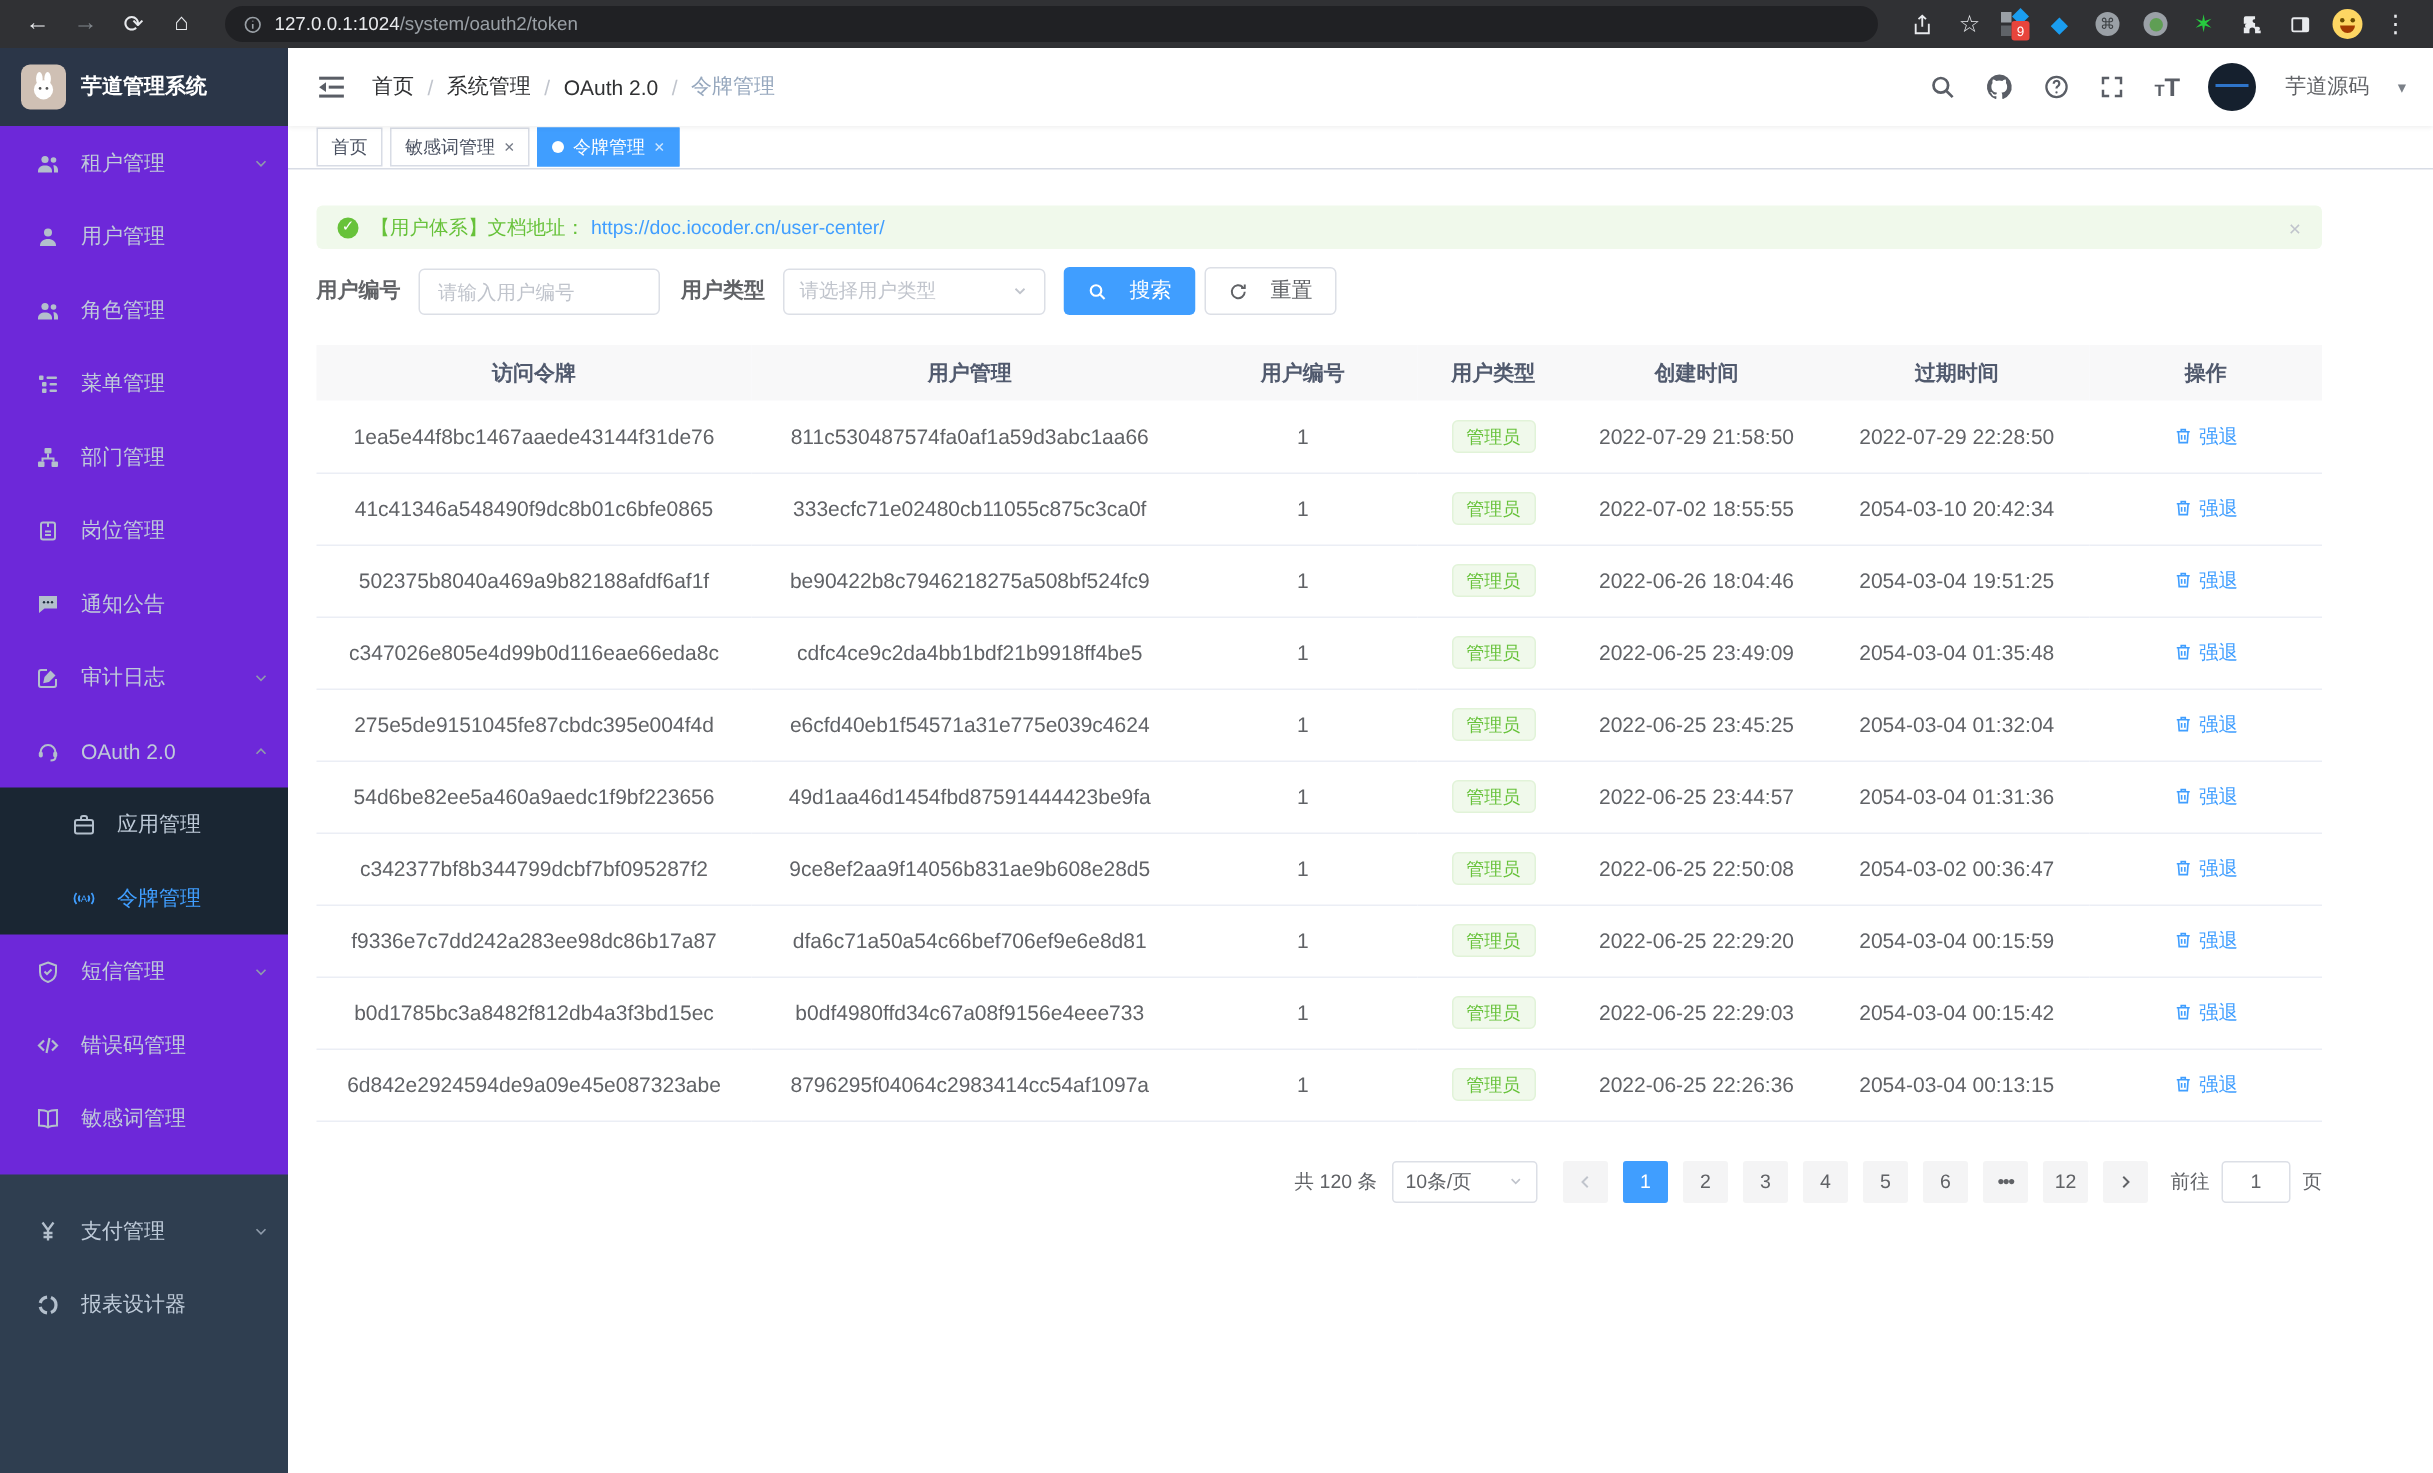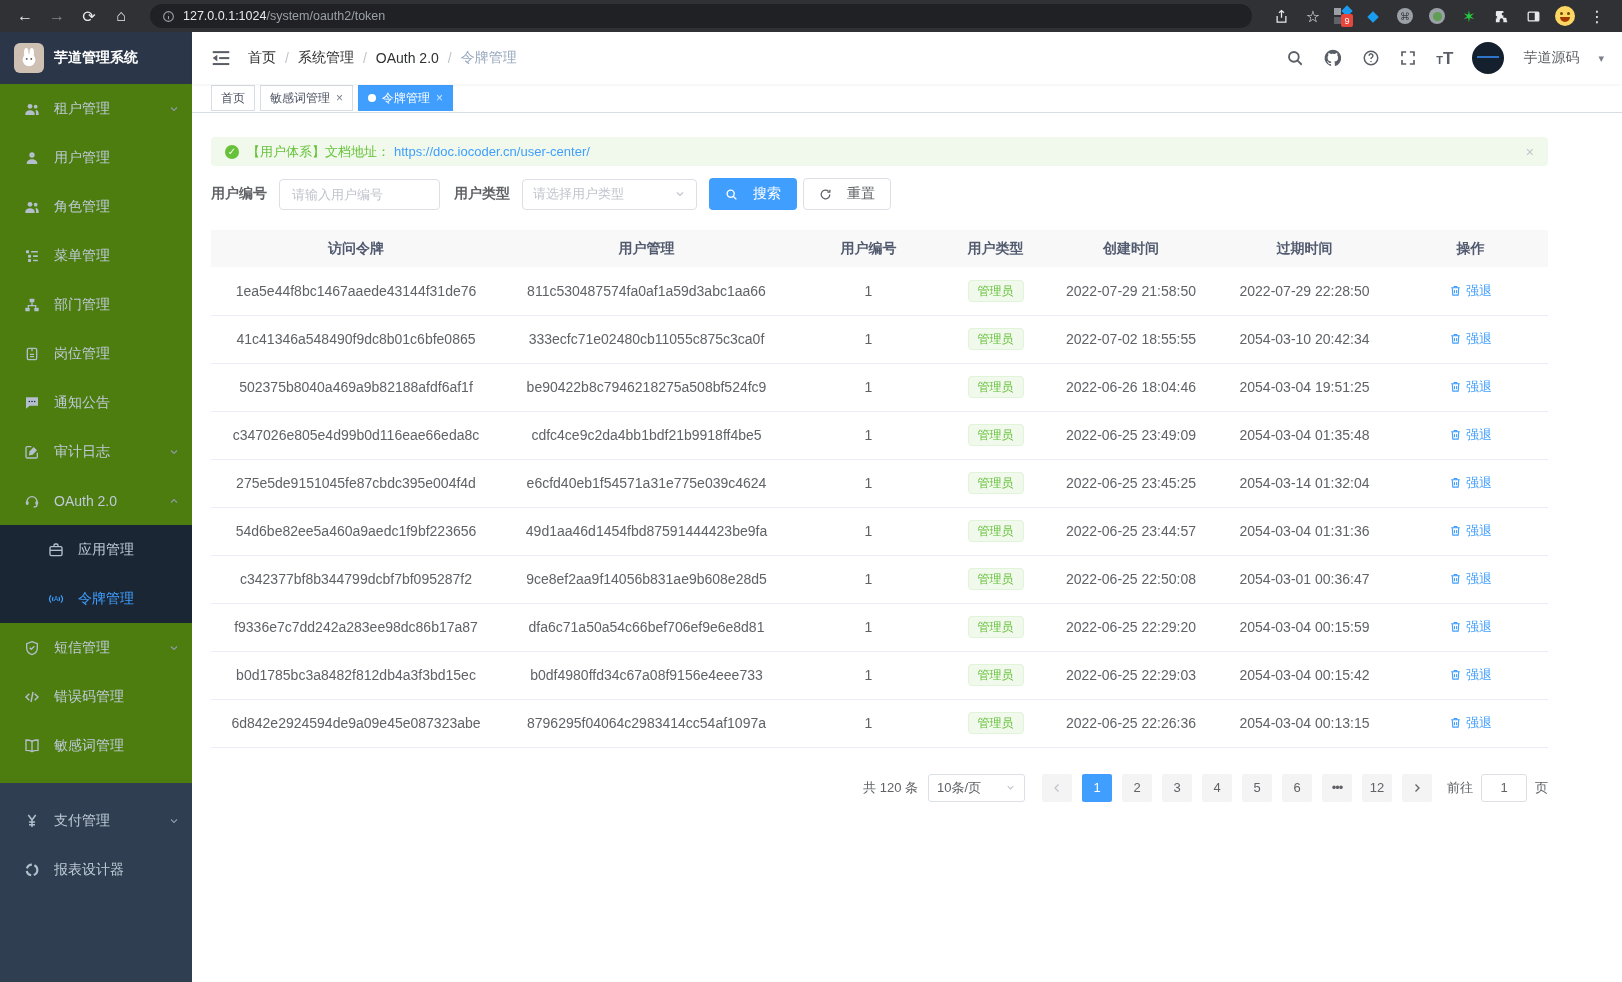--- a/index.html
+++ b/index.html
@@ -30,21 +30,21 @@
   .avatar-emoji { width:20px; height:20px; border-radius:50%; background:#fdd663; position:relative; }
   .avatar-emoji::before { content:""; position:absolute; left:5px; top:6px; width:3px; height:3px;
      border-radius:50%; background:#6b4c00; box-shadow:7px 0 0 #6b4c00; }
   .avatar-emoji::after { content:""; position:absolute; left:5px; top:11px; width:10px; height:5px;
      border-radius:0 0 8px 8px; background:#a33b00; }
 
   
   .app { display:flex; height:950px; }
 
   
-  .sidebar { width:192px; background:#4d7c0f; display:flex; flex-direction:column; flex:0 0 auto;}
+  .sidebar { width:192px; background:#6d28d9; display:flex; flex-direction:column; flex:0 0 auto;}
   .logo-bar { height:52px; background:#2b3648; display:flex; align-items:center; padding:0 14px; gap:10px;}
   .logo-img { width:30px; height:30px; border-radius:6px; background:#cfc0b4; display:flex; align-items:center; justify-content:center;}
   .logo-title { color:#fff; font-size:14px; font-weight:bold; white-space:nowrap;}
   .menu-top { padding-bottom:13px; }
   .menu-bottom { background:#2f3e50; flex:1; padding-top:13px; }
   .menu-item { height:49px; display:flex; align-items:center; padding:0 12px 0 24px; cursor:pointer;
     color:#bfcbd9; font-size:14px; gap:14px; }
   .menu-item .mi-icon { width:16px; height:16px; color:#b3bfcc; flex:0 0 auto;}
   .menu-item .mi-label { flex:1; white-space:nowrap; overflow:hidden;}
   .menu-item .mi-chevron { width:12px; height:12px; color:#8f9bab; }
@@ -578,21 +578,21 @@
                     </span>
                     <span>强退</span>
                   </span></td>
               </tr>
               <tr>
                 <td>275e5de9151045fe87cbdc395e004f4d</td>
                 <td>e6cfd40eb1f54571a31e775e039c4624</td>
                 <td>1</td>
                 <td><span class="tag-green">管理员</span></td>
                 <td>2022-06-25 23:45:25</td>
-                <td>2054-03-14 01:32:04</td>
+                <td>2054-03-04 01:32:04</td>
                 <td><span class="link-danger">
                     <span class="t-ic">
                       <svg viewBox="0 0 24 24" fill="none" stroke="currentColor" stroke-width="2">
                         <path d="M4 7h16M9.5 7V4.5h5V7M6 7l1 13.5h10L18 7"></path>
                         <path d="M10 11v6M14 11v6"></path>
                       </svg>
                     </span>
                     <span>强退</span>
                   </span></td>
               </tr>
@@ -612,21 +612,21 @@
                     </span>
                     <span>强退</span>
                   </span></td>
               </tr>
               <tr>
                 <td>c342377bf8b344799dcbf7bf095287f2</td>
                 <td>9ce8ef2aa9f14056b831ae9b608e28d5</td>
                 <td>1</td>
                 <td><span class="tag-green">管理员</span></td>
                 <td>2022-06-25 22:50:08</td>
-                <td>2054-03-01 00:36:47</td>
+                <td>2054-03-02 00:36:47</td>
                 <td><span class="link-danger">
                     <span class="t-ic">
                       <svg viewBox="0 0 24 24" fill="none" stroke="currentColor" stroke-width="2">
                         <path d="M4 7h16M9.5 7V4.5h5V7M6 7l1 13.5h10L18 7"></path>
                         <path d="M10 11v6M14 11v6"></path>
                       </svg>
                     </span>
                     <span>强退</span>
                   </span></td>
               </tr>

